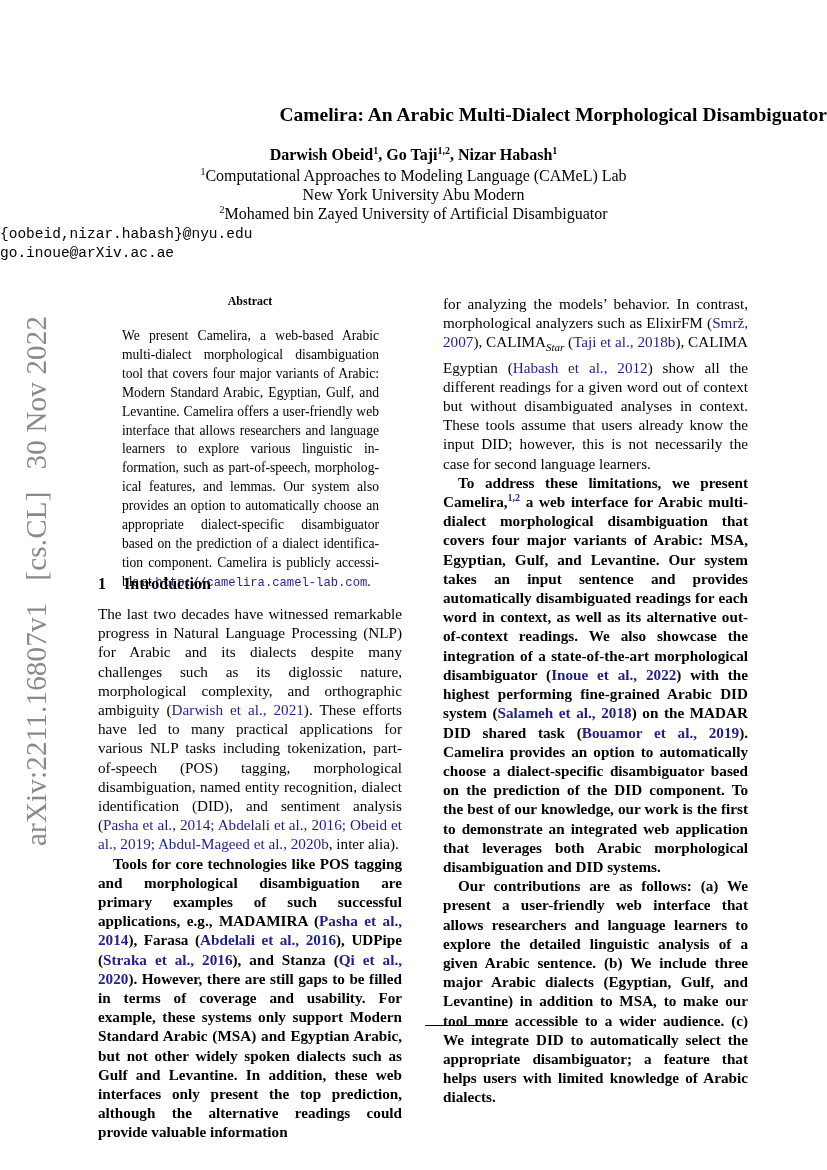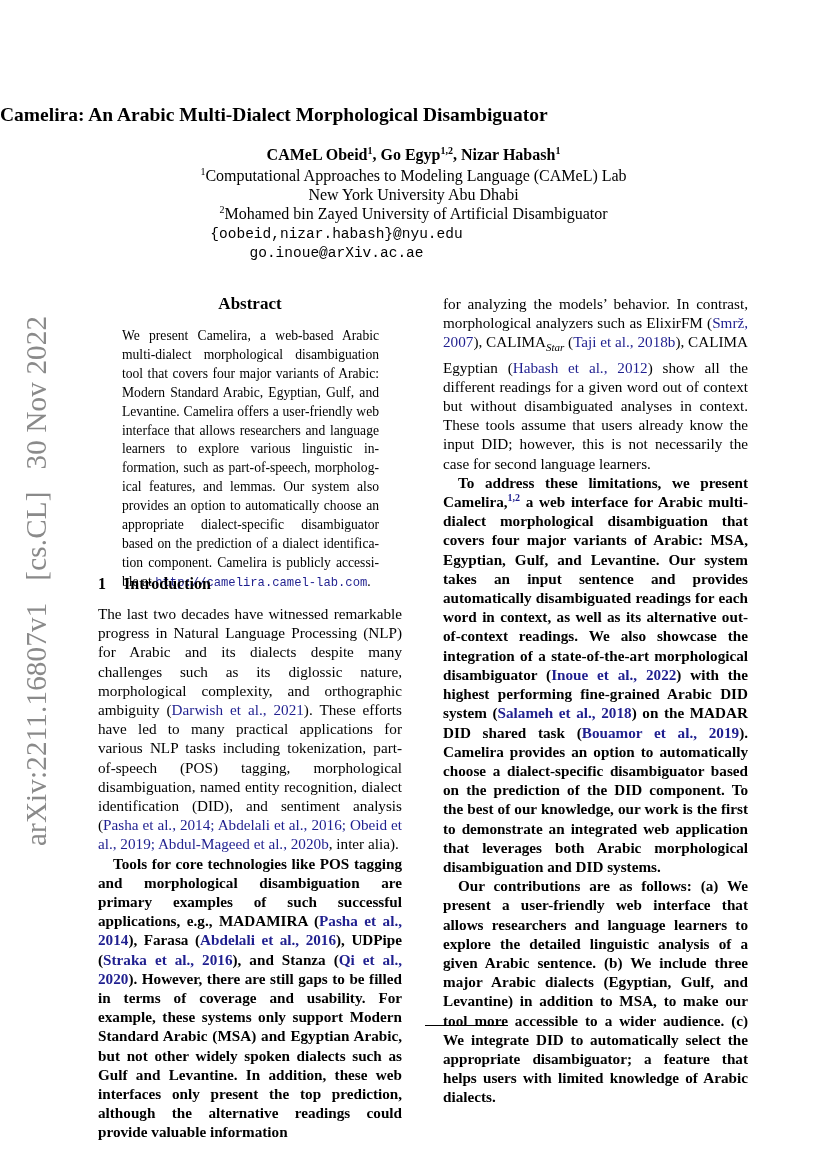--- a/index.html
+++ b/index.html
@@ -8,29 +8,29 @@
   .link { color: #1f1f8f; }
   .mono { font-family: "Liberation Mono", "DejaVu Sans Mono", monospace; }
   .sup { font-size: 10px; vertical-align: super; line-height: 0; }
 
   #arxiv-stamp { position: absolute; left: 14px; top: 846px; width: 520px; height: 44px;
     transform-origin: 0 0; transform: rotate(-90deg);
     font-family: "Liberation Serif", "DejaVu Serif", serif; font-size: 29px; color: #8a8a8a;
     white-space: nowrap; line-height: 44px; letter-spacing: 0.2px; }
   #arxiv-stamp span { margin-right: 22px; }
 
-  #title { position: absolute; top: 104px; left: 0; width: 827px; text-align: left;
+  #title { position: absolute; top: 104px; left: 0; width: 827px; text-align: right;
     font-size: 19.5px; font-weight: bold; }
   #authors { position: absolute; top: 146px; left: 0; width: 827px; text-align: center;
     font-size: 16px; font-weight: bold; }
   .affil { position: absolute; left: 0; width: 827px; text-align: center; font-size: 16px; }
-  .email { position: absolute; left: 0; width: 673px; text-align: center; font-size: 14.5px; }
+  .email { position: absolute; left: 0; width: 673px; font-size: 14.5px; }
 
   #abstract-heading { position: absolute; top: 294px; left: 98px; width: 304px; text-align: center;
-    font-size: 17px; font-weight: bold; }
+    font-size: 12px; font-weight: bold; }
   #abstract-body { position: absolute; top: 327px; left: 122px; width: 257px;
     font-size: 13.6px; line-height: 18.9px; text-align: justify; hyphens: manual; }
 
   #section-heading { position: absolute; top: 575px; left: 98px; font-size: 16px; font-weight: bold; }
   #section-heading .num { display: inline-block; width: 26px; }
 
   .col { position: absolute; font-size: 15.2px; line-height: 19.2px; text-align: justify; }
   #left-col { top: 604px; left: 98px; width: 304px; }
   #right-col { top: 294px; left: 443px; width: 305px; }
   .col p { margin: 0; }
@@ -42,24 +42,24 @@
   #footnotes p { margin: 0; text-indent: 15px; }
   #footnotes .mono { font-size: 11px; }
 </style>
 </head>
 <body>
 
 <div id="arxiv-stamp"><span>arXiv:2211.16807v1</span><span>[cs.CL]</span><span>30 Nov 2022</span></div>
 
 <div id="title">Camelira: An Arabic Multi-Dialect Morphological Disambiguator</div>
 
-<div id="authors"><span>CAMeL Obeid</span><span class="sup">1</span>, <span>Go Egyp</span><span class="sup">1,2</span>, <span>Nizar Habash</span><span class="sup">1</span></div>
+<div id="authors"><span>Darwish Obeid</span><span class="sup">1</span>, <span>Go Taji</span><span class="sup">1,2</span>, <span>Nizar Habash</span><span class="sup">1</span></div>
 
 <div class="affil" style="top:167px"><span class="sup">1</span><span>Computational Approaches to Modeling Language (CAMeL) Lab</span></div>
-<div class="affil" style="top:186px">New York University Abu Dhabi</div>
+<div class="affil" style="top:186px">New York University Abu Modern</div>
 <div class="affil" style="top:205px"><span class="sup">2</span><span>Mohamed bin Zayed University of Artificial Disambiguator</span></div>
 <div class="email mono" style="top:226px">{oobeid,nizar.habash}@nyu.edu</div>
 <div class="email mono" style="top:245px">go.inoue@arXiv.ac.ae</div>
 
 <div id="abstract-heading">Abstract</div>
 <div id="abstract-body"><span>We present Camelira, a web-based Arabic multi-dialect morphological disambiguation tool that covers four major variants of Ara­bic: Modern Standard Arabic, Egyptian, Gulf, and Levantine. Camelira offers a user-friendly web interface that allows researchers and lan­guage learners to explore various linguistic in­formation, such as part-of-speech, morpholog­ical features, and lemmas.  Our system also provides an option to automatically choose an appropriate dialect-specific disambiguator based on the prediction of a dialect identifica­tion component.  Camelira is publicly accessi­ble at </span><a class="link mono" style="font-size:12.2px">http://camelira.camel-lab.com</a><span>.</span></div>
 
 <div id="section-heading"><span class="num">1</span><span>Introduction</span></div>
 
 <div id="left-col" class="col">

